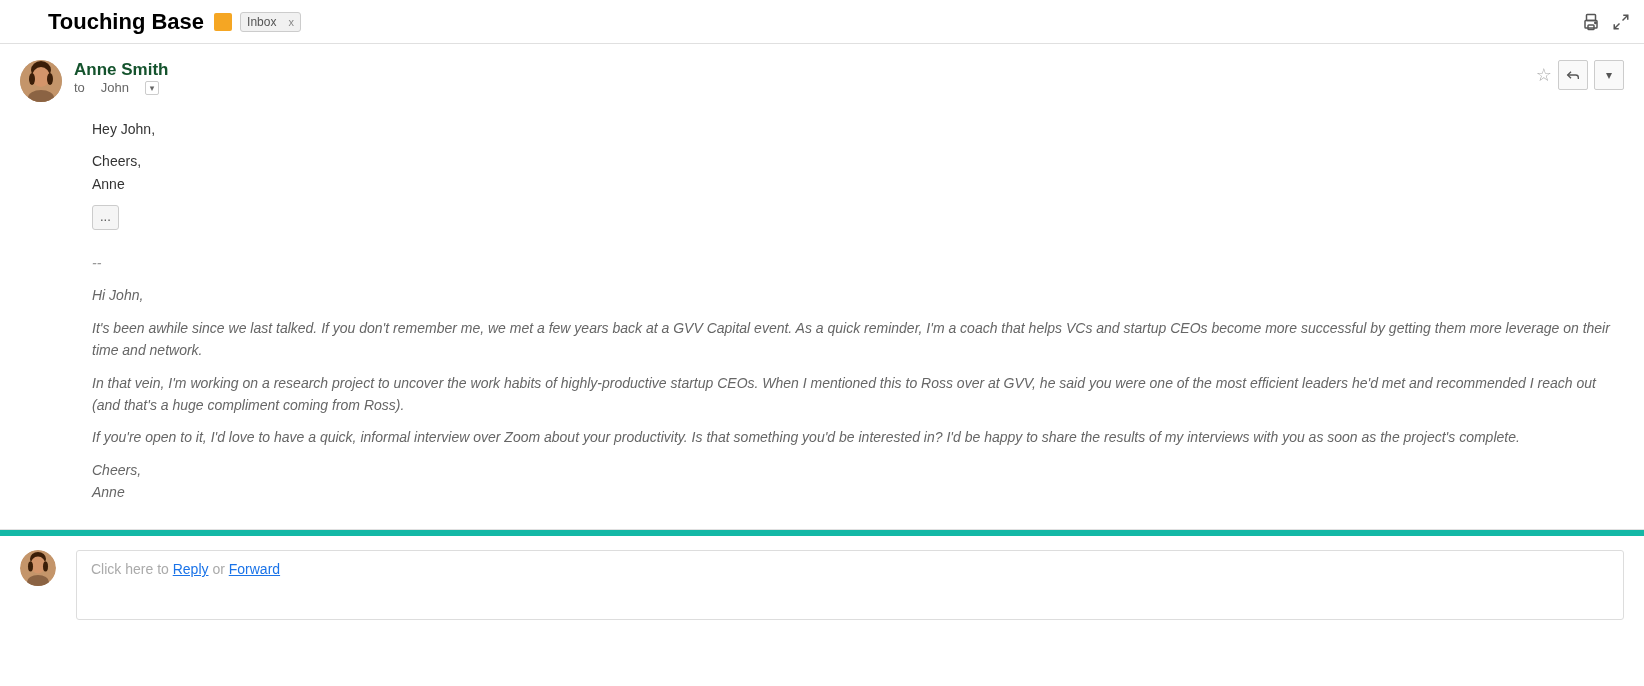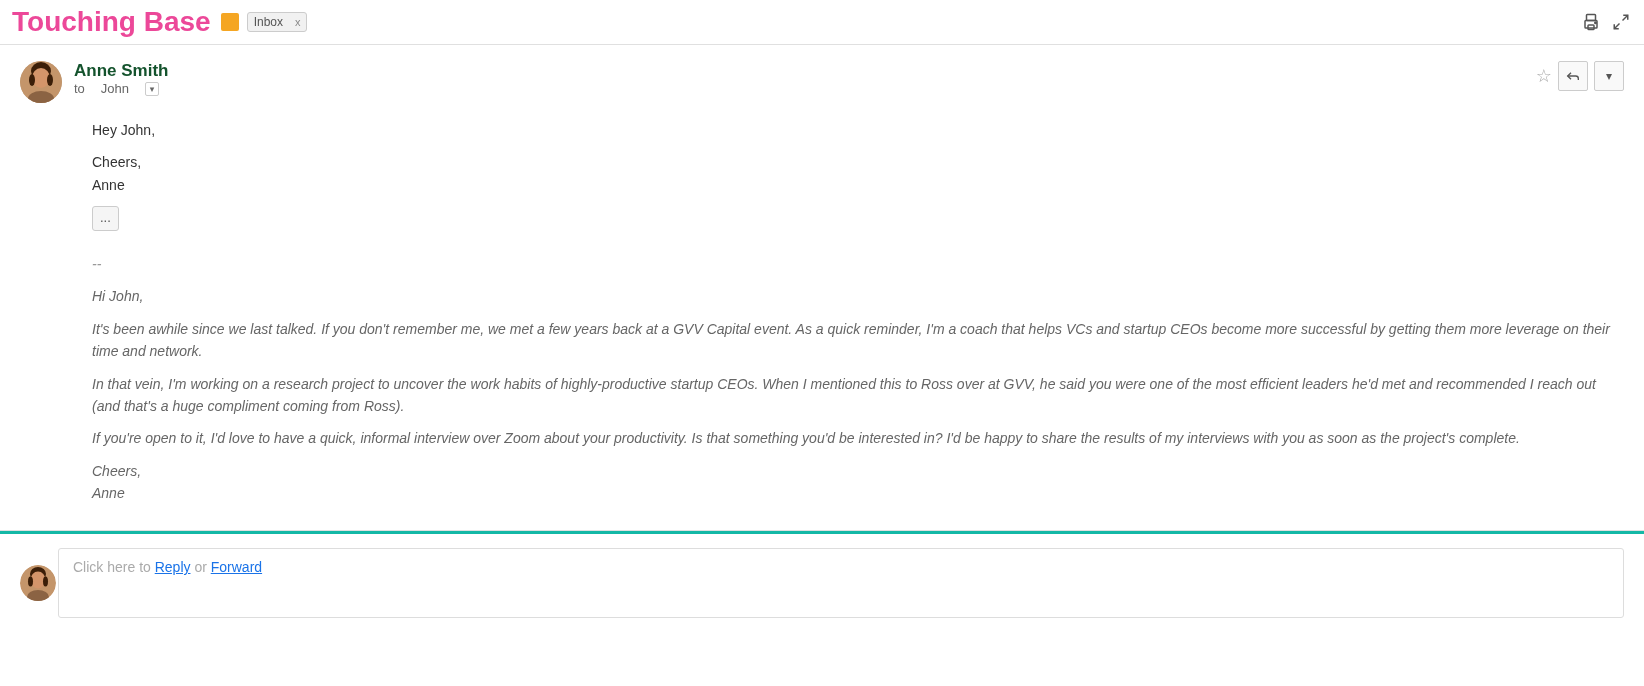--- a/index.html
+++ b/index.html
@@ -15,24 +15,25 @@
     
     .email-header {
       display: flex;
       align-items: center;
       padding: 6px 12px;
       border-bottom: 1px solid #e0e0e0;
       background: #fff;
       min-height: 44px;
     }
     .email-title {
-      font-size: 28px;
+      font-size: 22px;
       font-weight: bold;
-      color: #ec4899;
+      color: #000000;
       margin-right: 10px;
+      margin-left: 36px;
     }
     .label-icon {
       width: 18px;
       height: 18px;
       background: #f5a623;
       display: inline-block;
       border-radius: 2px;
       margin-right: 8px;
       vertical-align: middle;
     }
@@ -196,24 +197,24 @@
     }
     .separator-line {
       color: #999;
       margin-bottom: 10px;
       font-size: 14px;
     }
 
     
     .reply-bar {
       display: flex;
-      align-items: center;
+      align-items: flex-start;
       padding: 14px 20px;
-      gap: 2px;
-      border-top: 3px solid #14b8a6;
+      gap: 20px;
+      border-top: 6px solid #14b8a6;
       min-height: 90px;
     }
     .reply-avatar {
       width: 36px;
       height: 36px;
       border-radius: 50%;
       overflow: hidden;
       flex-shrink: 0;
     }
     .reply-input-area {

